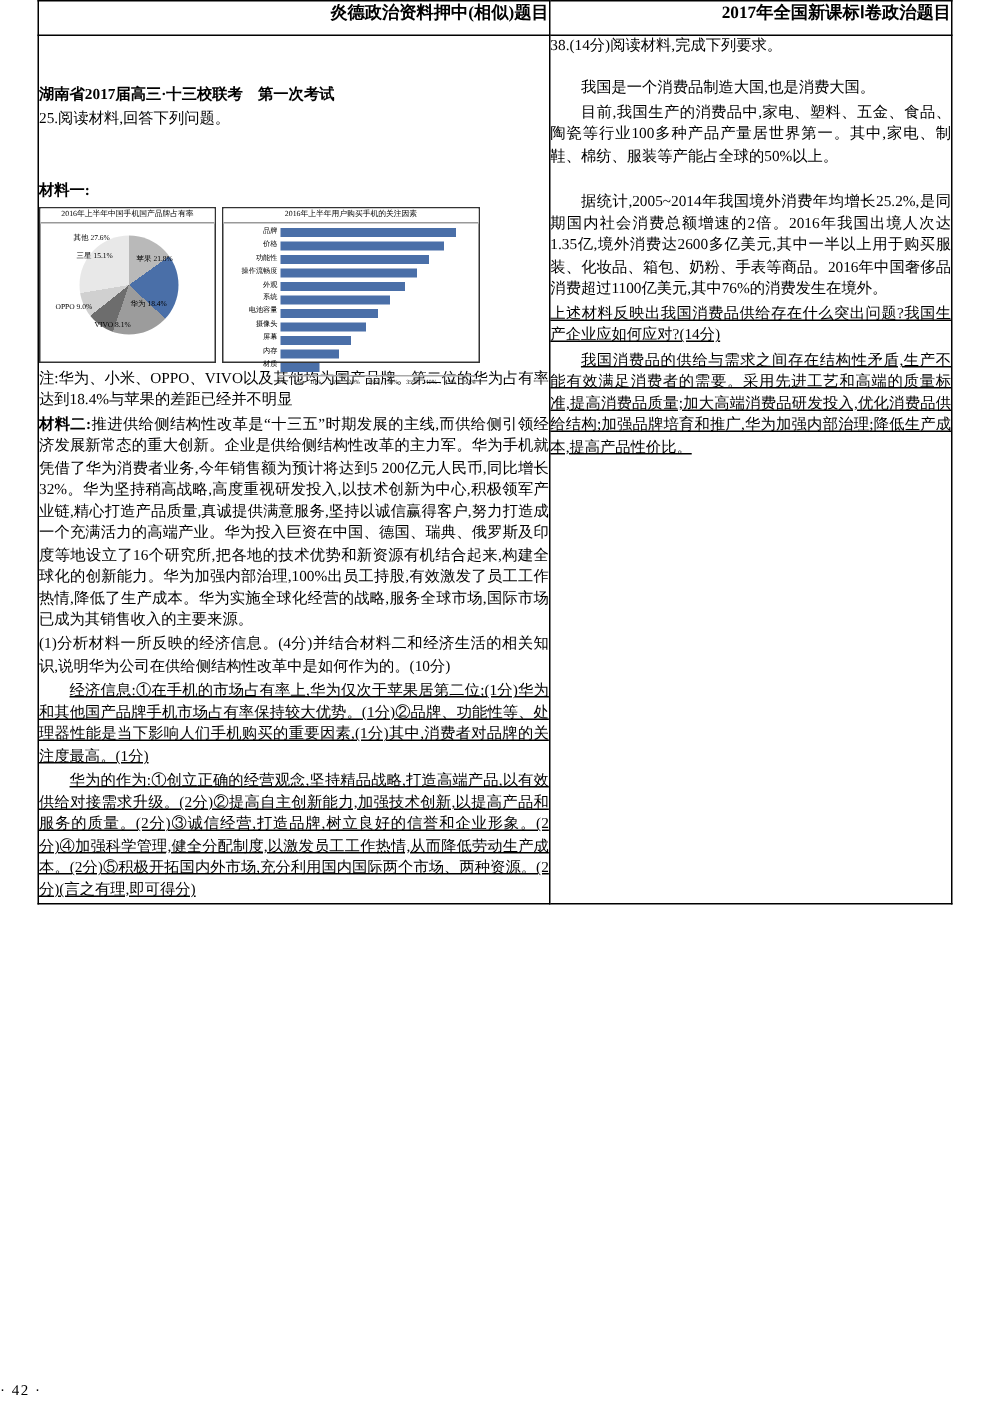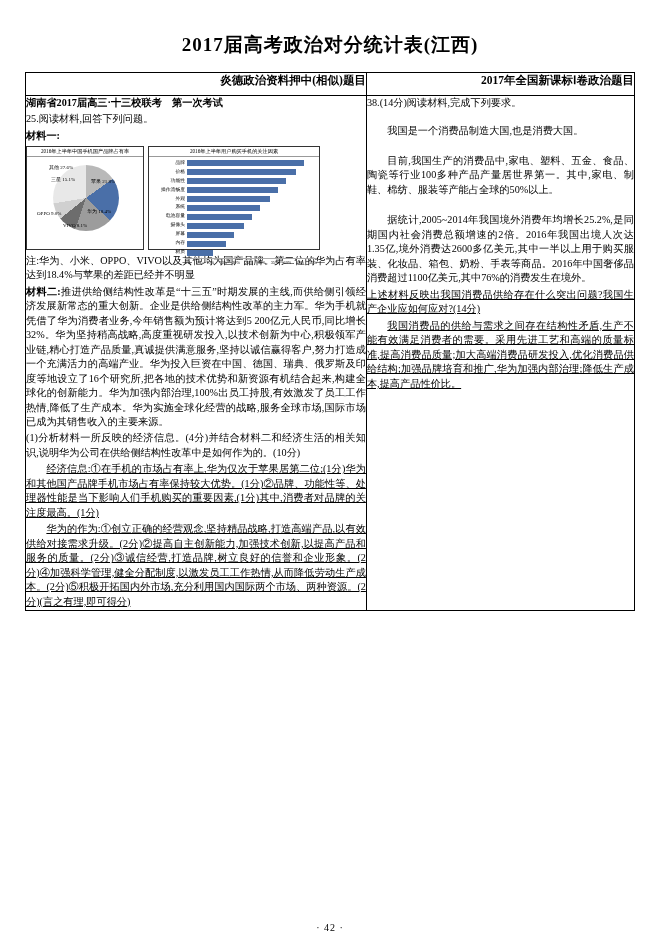--- a/index.html
+++ b/index.html
@@ -50,20 +50,21 @@
     vertical-align: middle;
   }
   .cell-body {
     padding: 8px 7px 10px 8px;
     font-size: 10.2px;
     line-height: 1.42;
     text-align: justify;
   }
   .b {
     font-weight: bold;
+    margin-top: 33px;
   }
   .u {
     text-decoration: underline;
   }
   .indent {
     text-indent: 2em;
   }
   p {
     margin: 0 0 1px 0;
   }
@@ -148,31 +149,30 @@
     margin-left: 34px;
     font-size: 4.2px;
     justify-content: space-between;
     padding-top: 1px;
     border-top: 1px solid #aaa;
   }
   .footer {
     position: absolute;
     bottom: 16px;
     width: 100%;
-    text-align: center;
+    text-align: left;
     font-size: 10px;
     letter-spacing: 1px;
   }
 </style>
 </head>
 <body>
 
 <div class="page">
 
-  <div class="doc-title">2017届高考政治对分统计表(江西)</div>
 
   <table class="main">
     <tbody>
         <tr>
       <th class="col-head" style="width:56%">炎德政治资料押中(相似)题目</th>
       <th class="col-head" style="width:44%">2017年全国新课标Ⅰ卷政治题目</th>
     </tr>
     <tr>
       <td class="cell-body">
 
@@ -285,21 +285,21 @@
         <p style="margin-bottom:2px">注:华为、小米、OPPO、VIVO以及其他均为国产品牌。第二位的华为占有率达到18.4%与苹果的差距已经并不明显</p>
         <p style="margin-bottom:2px"><span class="b">材料二:</span><span>推进供给侧结构性改革是“十三五”时期发展的主线,而供给侧引领经济发展新常态的重大创新。企业是供给侧结构性改革的主力军。华为手机就凭借了华为消费者业务,今年销售额为预计将达到5 200亿元人民币,同比增长32%。华为坚持稍高战略,高度重视研发投入,以技术创新为中心,积极领军产业链,精心打造产品质量,真诚提供满意服务,坚持以诚信赢得客户,努力打造成一个充满活力的高端产业。华为投入巨资在中国、德国、瑞典、俄罗斯及印度等地设立了16个研究所,把各地的技术优势和新资源有机结合起来,构建全球化的创新能力。华为加强内部治理,100%出员工持股,有效激发了员工工作热情,降低了生产成本。华为实施全球化经营的战略,服务全球市场,国际市场已成为其销售收入的主要来源。</span></p>
         <p style="margin-bottom:2px">(1)分析材料一所反映的经济信息。(4分)并结合材料二和经济生活的相关知识,说明华为公司在供给侧结构性改革中是如何作为的。(10分)</p>
         <p class="indent u" style="margin-bottom:2px">经济信息:①在手机的市场占有率上,华为仅次于苹果居第二位;(1分)华为和其他国产品牌手机市场占有率保持较大优势。(1分)②品牌、功能性等、处理器性能是当下影响人们手机购买的重要因素,(1分)其中,消费者对品牌的关注度最高。(1分)</p>
         <p class="indent u">华为的作为:①创立正确的经营观念,坚持精品战略,打造高端产品,以有效供给对接需求升级。(2分)②提高自主创新能力,加强技术创新,以提高产品和服务的质量。(2分)③诚信经营,打造品牌,树立良好的信誉和企业形象。(2分)④加强科学管理,健全分配制度,以激发员工工作热情,从而降低劳动生产成本。(2分)⑤积极开拓国内外市场,充分利用国内国际两个市场、两种资源。(2分)(言之有理,即可得分)</p>
 
       </td>
       <td class="cell-body">
 
         <p style="margin-bottom:14px">38.(14分)阅读材料,完成下列要求。</p>
-        <p class="indent" style="margin-bottom:15px">我国是一个消费品制造大国,也是消费大国。</p>
+        <p class="indent" style="margin-bottom:2px">我国是一个消费品制造大国,也是消费大国。</p>
         <p class="indent" style="margin-bottom:16px">目前,我国生产的消费品中,家电、塑料、五金、食品、陶瓷等行业100多种产品产量居世界第一。其中,家电、制鞋、棉纺、服装等产能占全球的50%以上。</p>
         <p class="indent" style="margin-bottom:2px">据统计,2005~2014年我国境外消费年均增长25.2%,是同期国内社会消费总额增速的2倍。2016年我国出境人次达1.35亿,境外消费达2600多亿美元,其中一半以上用于购买服装、化妆品、箱包、奶粉、手表等商品。2016年中国奢侈品消费超过1100亿美元,其中76%的消费发生在境外。</p>
         <p class="u" style="margin-bottom:2px">上述材料反映出我国消费品供给存在什么突出问题?我国生产企业应如何应对?(14分)</p>
         <p class="indent u">我国消费品的供给与需求之间存在结构性矛盾,生产不能有效满足消费者的需要。采用先进工艺和高端的质量标准,提高消费品质量;加大高端消费品研发投入,优化消费品供给结构;加强品牌培育和推广,华为加强内部治理;降低生产成本,提高产品性价比。</p>
 
       </td>
     </tr>
   </tbody>
     </table>
 

